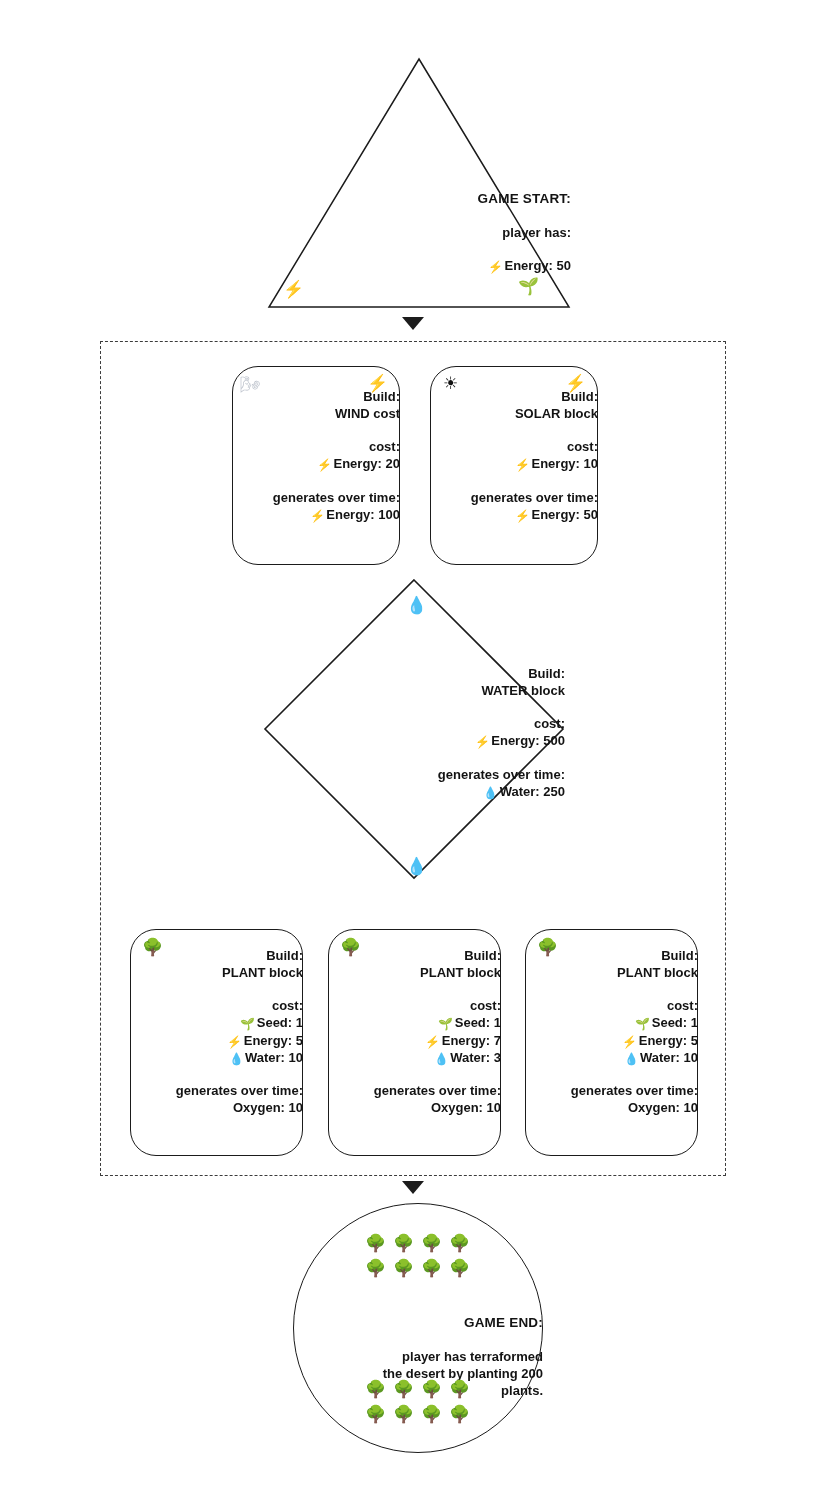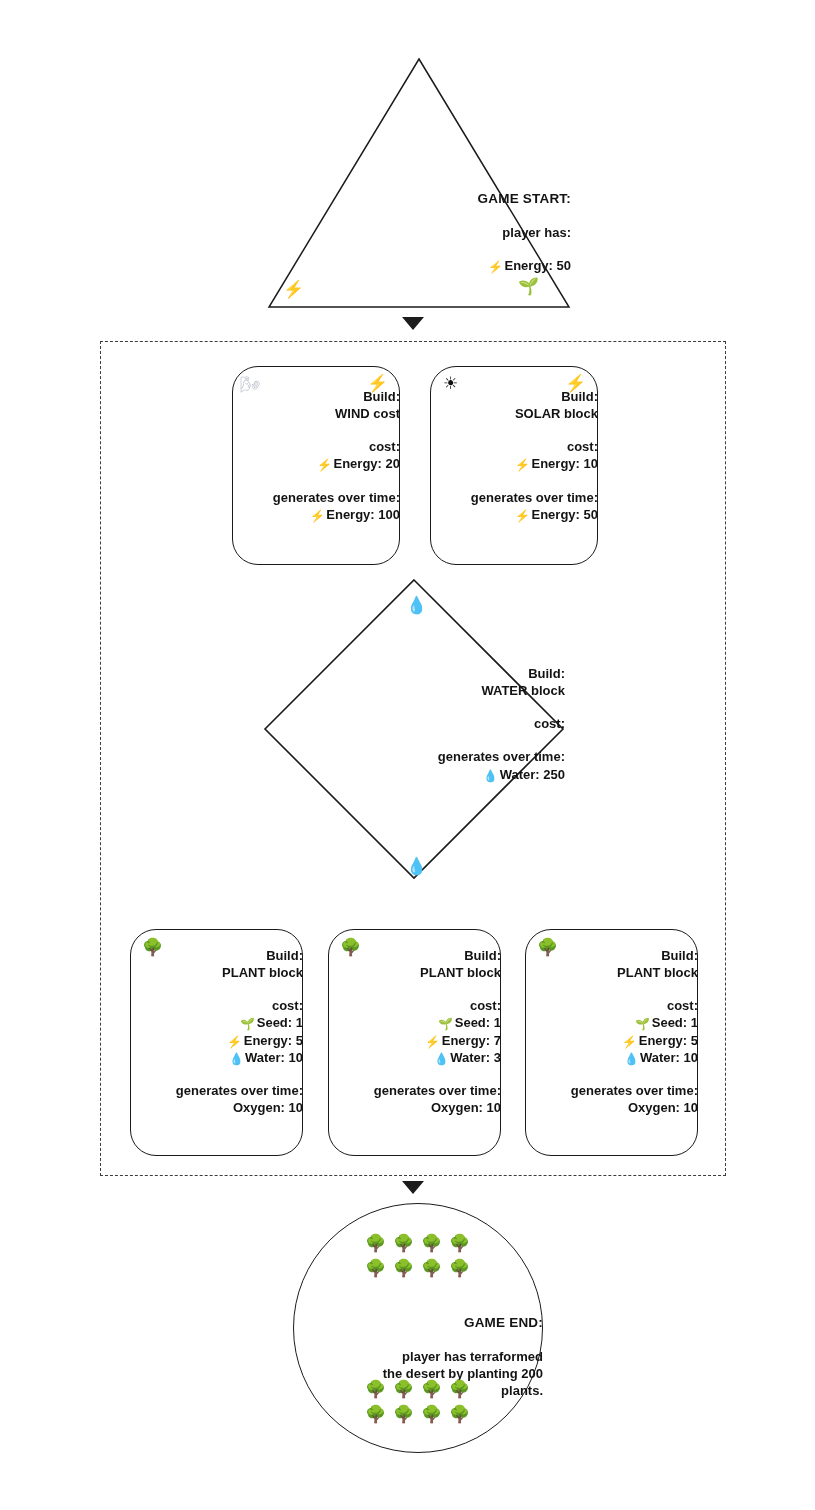--- a/index.html
+++ b/index.html
@@ -187,20 +187,21 @@
       <polygon points="151,2 300,151 151,300 2,151" fill="#ffffff" stroke="#1b1b1b" stroke-width="1.6"></polygon>
     </svg>
   </div>
   <div class="icon" style="left:406px; top:597px;">💧</div>
   <div class="icon" style="left:406px; top:858px;">💧</div>
   <div class="node-text" style="left:263px; top:665px; width:302px;">
     <div class="bold">Build:</div>
     <div class="bold">WATER block</div>
     <div class="gap-md"></div>
     <div class="plain">cost:</div>
+    <div class="bold"><span class="icon-inline">⚡</span><span>Energy:</span> <span>500</span></div>
     <div class="gap-md"></div>
     <div class="plain">generates over time:</div>
     <div class="bold"><span class="icon-inline">💧</span><span>Water:</span> <span>250</span></div>
   </div>
 
   <div class="rrect" style="left:130px; top:929px; width:173px; height:227px;"></div>
   <div class="icon" style="left:142px; top:939px;">🌳</div>
   <div class="node-text" style="left:130px; top:947px; width:173px;">
     <div class="bold">Build:</div>
     <div class="bold">PLANT block</div>

